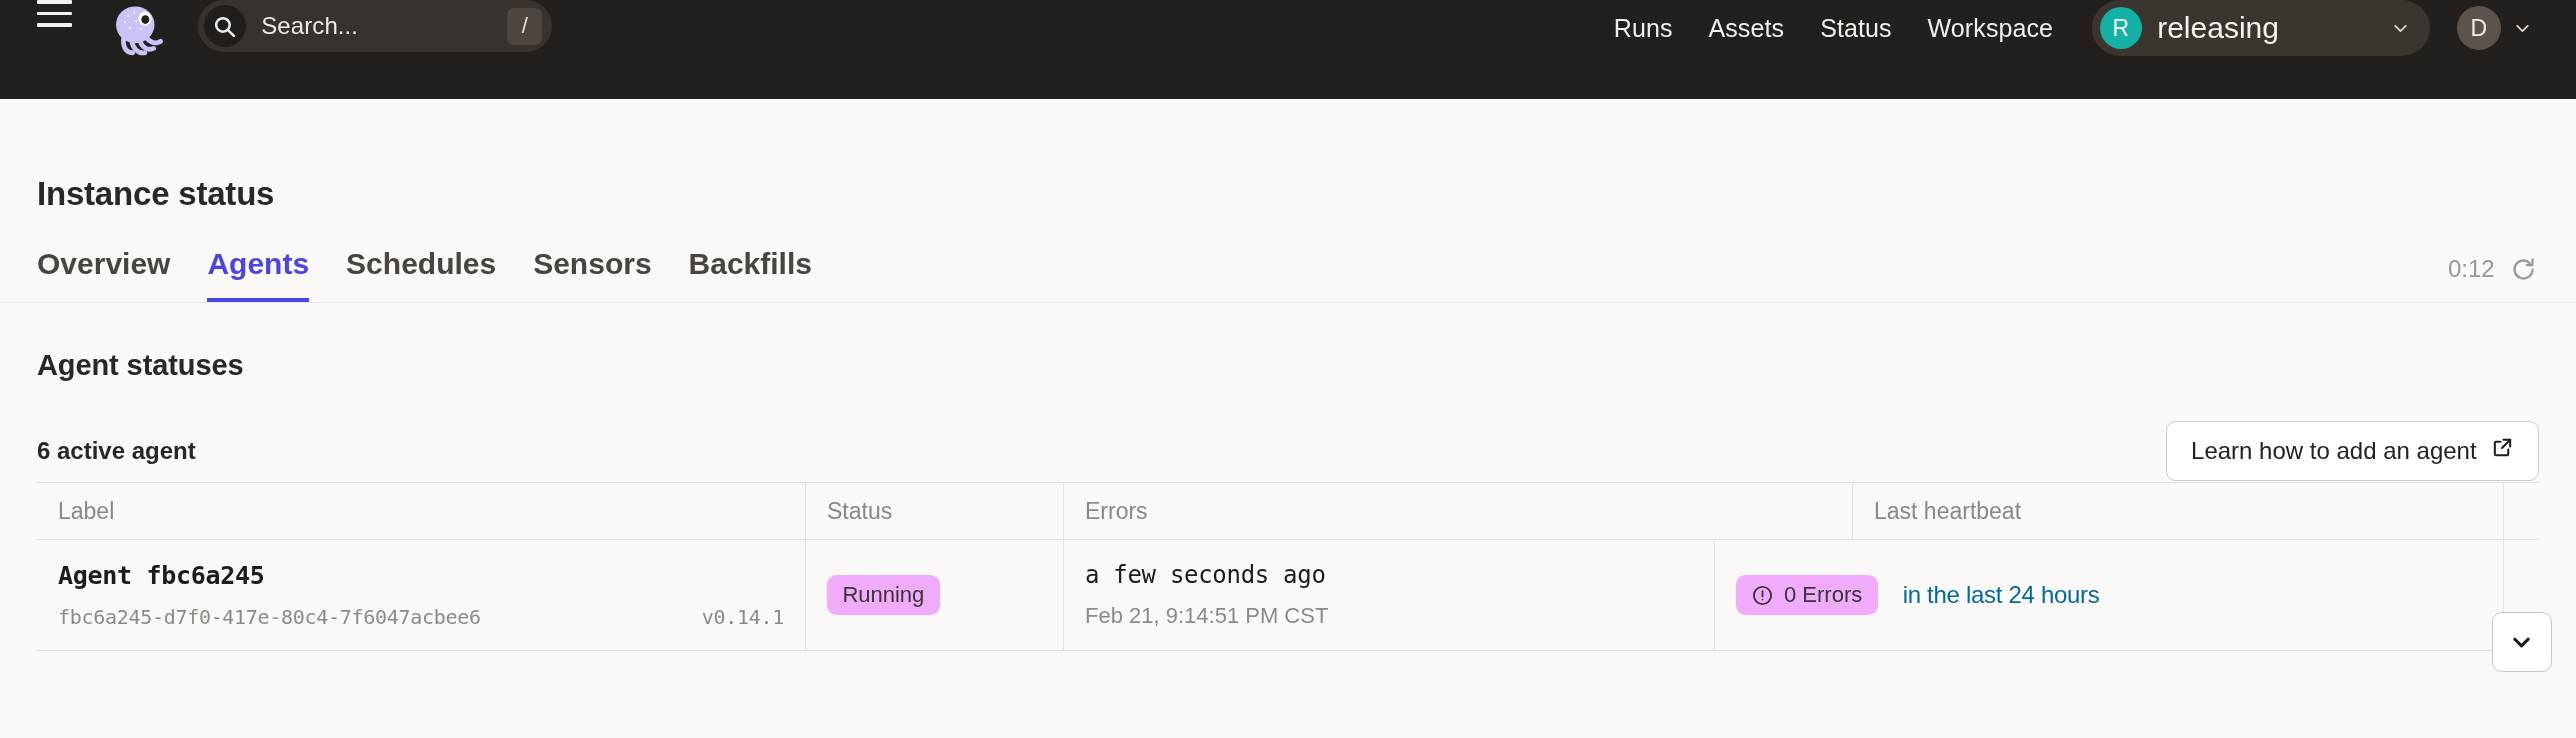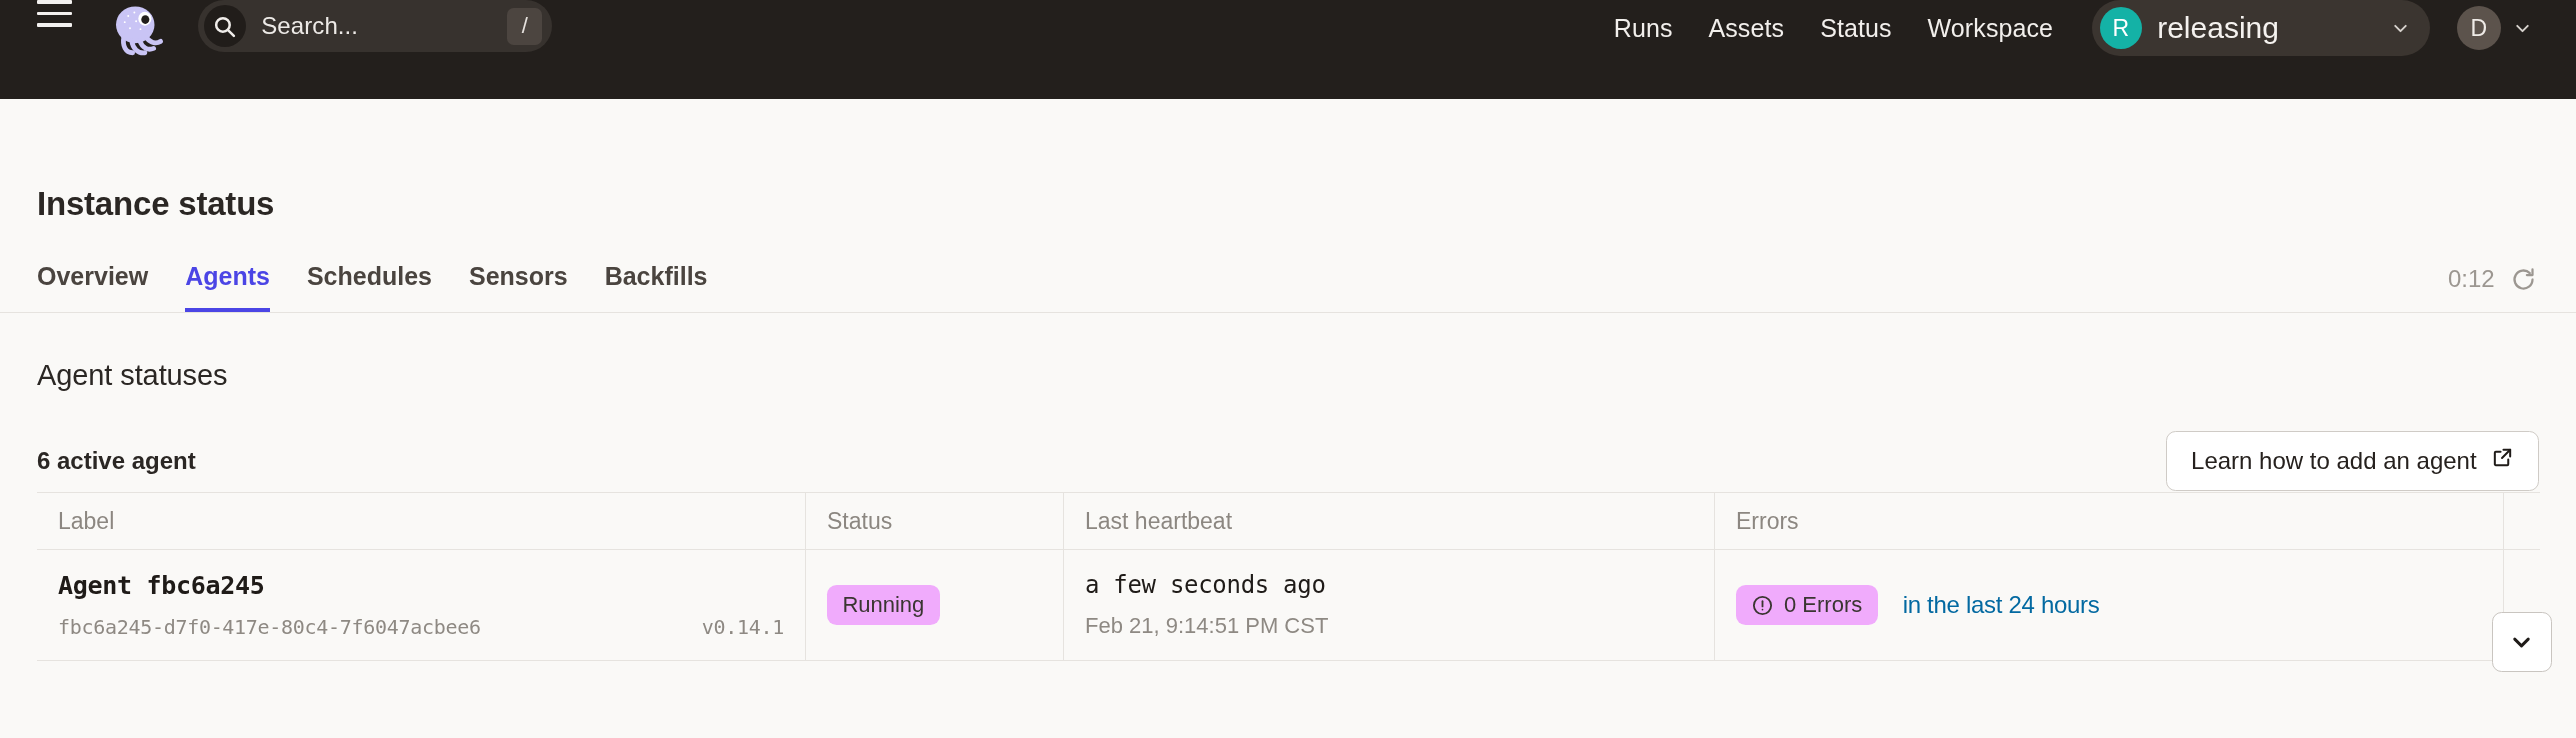--- a/index.html
+++ b/index.html
@@ -173,33 +173,32 @@
   .page-header {
     padding: 0 37px;
     background: #FAF9F7;
     border-bottom: 1px solid #E6E3DF;
     position: relative;
   }
   .page-title {
     font-size: 33px;
     font-weight: 700;
     color: #2B2724;
-    padding-top: 50px;
+    padding-top: 76px;
     letter-spacing: -0.2px;
-    margin-top: 36px;
   }
   .tabs-row {
     display: flex;
     align-items: flex-end;
     margin-top: 27px;
     position: relative;
     height: 62px;
   }
   .tab {
-    font-size: 25px;
+    font-size: 30px;
     font-weight: 600;
     color: #4A443F;
     padding: 0 0 17.3px 0;
     margin-right: 37px;
     cursor: pointer;
     border-bottom: 4.8px solid transparent;
     white-space: nowrap;
   }
   .tab.active {
     color: #4B45E5;
@@ -216,21 +215,21 @@
   .refresh-time {
     font-size: 24px;
     color: #9C9791;
   }
   .refresh-btn { cursor: pointer; display: flex; align-items: center; }
 
   
   .content { padding: 0 37px; background: #FAF9F7; }
   .section-title {
     font-size: 29px;
-    font-weight: 400;
+    font-weight: 700;
     color: #2B2724;
     padding-top: 46px;
     letter-spacing: -0.1px;
   }
   .subbar {
     display: flex;
     align-items: center;
     margin-top: 37px;
     height: 63px;
   }
@@ -477,22 +476,22 @@
         </svg>
       </span>
     </div>
   </div>
 
   <div class="table">
 
     <div class="thead">
       <div class="th col-label">Label</div>
       <div class="th col-status">Status</div>
+      <div class="th col-errors">Errors</div>
       <div class="th col-heartbeat">Last heartbeat</div>
-      <div class="th col-errors">Errors</div>
       <div class="th col-actions"></div>
     </div>
 
     <div class="trow">
 
       <div class="td col-label">
         <div class="agent-name">Agent fbc6a245</div>
         <div class="agent-sub">
           <span class="agent-uuid">fbc6a245-d7f0-417e-80c4-7f6047acbee6</span>
           <span class="agent-version">v0.14.1</span>

